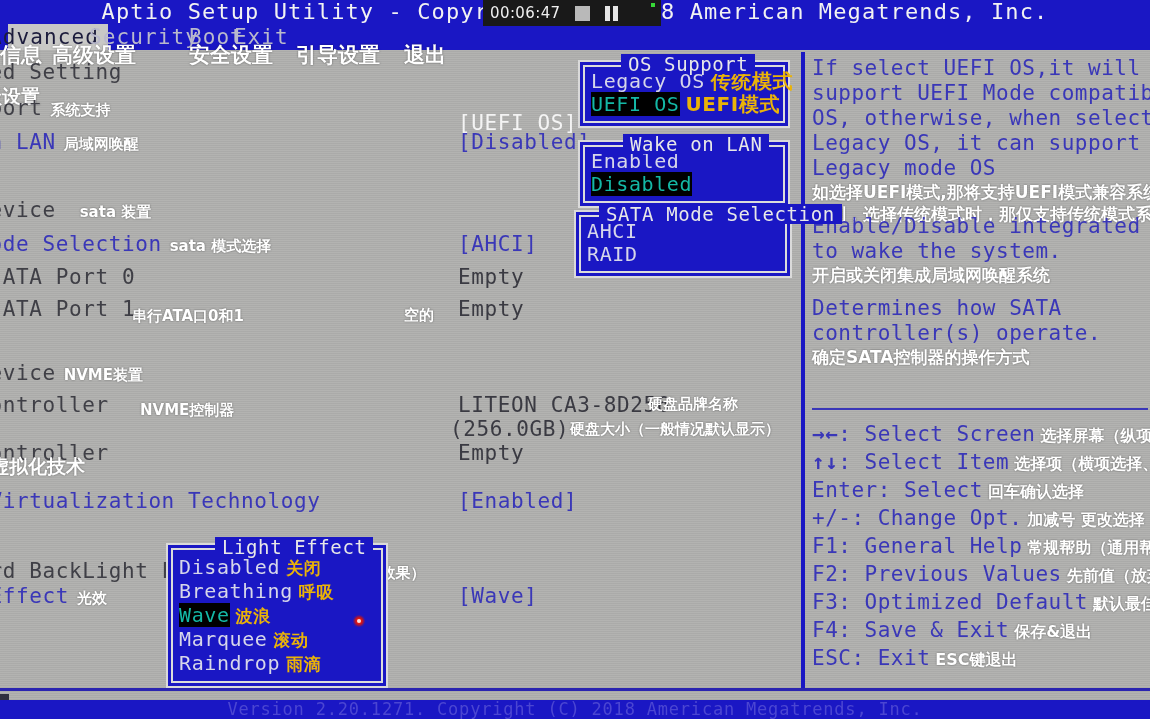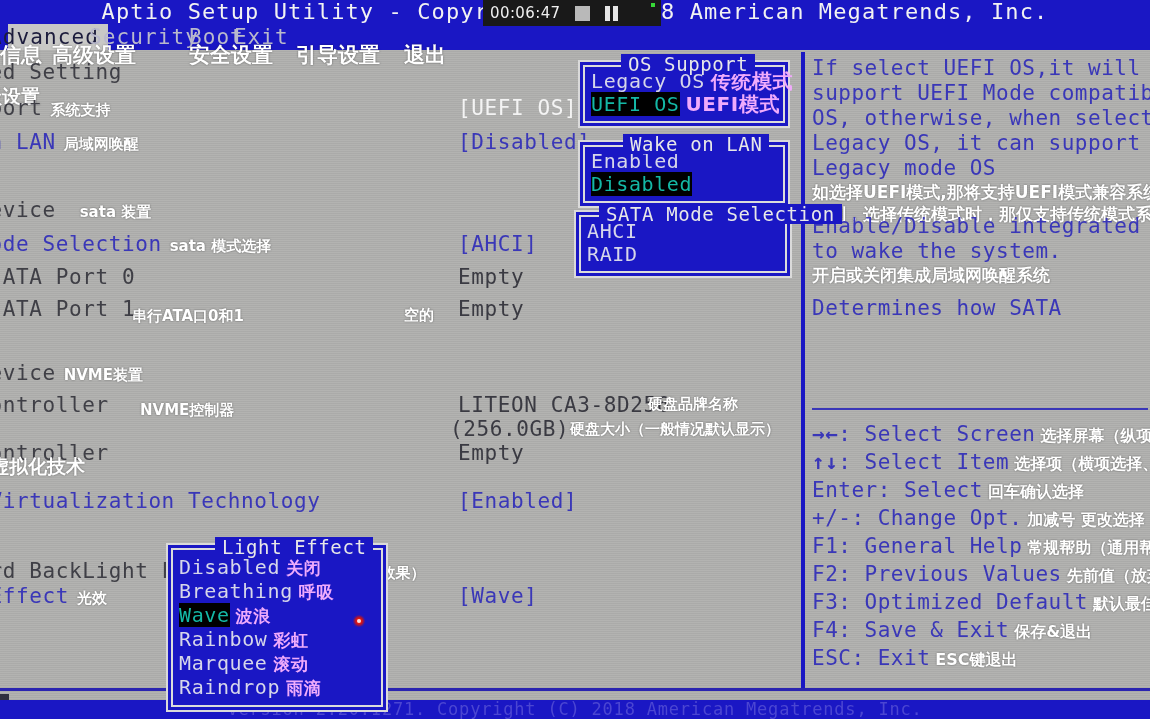--- a/index.html
+++ b/index.html
@@ -162,21 +162,21 @@
     font-size: 20px;
     line-height: 23px;
     letter-spacing: 0.6px;
     white-space: nowrap;
     display: block;
   }
   .popup-opt .hl { background: #000000; color: #14b8a6; }
   .popup-opt .cnlabel {
     font-family: "DejaVu Sans", "Liberation Sans", sans-serif;
     font-weight: bold;
-    color: #f0abfc;
+    color: #eab308;
     font-size: 17px;
     margin-left: 6px;
   }
   .popup-opt .cnlabel.big { font-size: 20px; }
 
   
   .help-en {
     color: #3a37b8;
     font-size: 21px;
     line-height: 25px;
@@ -254,21 +254,21 @@
   <div id="left-pane">
     <div class="row" style="left:-90px; top:4px;">
       <span class="en dim">Advanced Setting</span>
     </div>
     <div class="row" style="left:-36px; top:28px;">
       <span class="cn" style="font-size:19px;">高级设置</span>
     </div>
 
     <div id="items-host">
         <div class="row" style="left: -90px; top: 40px;"><span class="en dim">OS Support</span><span class="cn" style="margin-left: 8px;">系统支持</span></div>
-        <div class="val sel" style="left: 458px; top: 40px;">[UEFI OS]</div>
+        <div class="val sel" style="left: 458px; top: 55px;">[UEFI OS]</div>
         <div class="row" style="left: -90px; top: 74px;"><span class="en">Wake on LAN</span><span class="cn" style="margin-left: 8px;">局域网唤醒</span></div>
         <div class="val" style="left: 458px; top: 74px;">[Disabled]</div>
         <div class="row" style="left: -90px; top: 142px;"><span class="en dim">SATA Device</span><span class="cn" style="margin-left: 24px;">sata 装置</span></div>
         <div class="row" style="left: -90px; top: 176px;"><span class="en">SATA Mode Selection</span><span class="cn" style="margin-left: 8px;">sata 模式选择</span></div>
         <div class="val" style="left: 458px; top: 176px;">[AHCI]</div>
         <div class="row" style="left: -90px; top: 209px;"><span class="en dim">Serial ATA Port 0</span></div>
         <div class="val plain" style="left: 458px; top: 209px;">Empty</div>
         <div class="row" style="left: -90px; top: 241px;"><span class="en dim">Serial ATA Port 1</span></div>
         <div class="val plain" style="left: 458px; top: 241px;">Empty</div>
         <div class="row" style="left: -90px; top: 305px;"><span class="en dim">NVMe Device</span><span class="cn" style="margin-left: 8px;">NVME装置</span></div>
@@ -336,21 +336,20 @@
     </div>
   </div>
 
   <div class="popup" id="popup-light-effect" style="left:166px; top:543px; width:222px;">
     <div class="popup-inner" style="padding-top:6px;">
       <div class="popup-title" style="left:42px;">Light Effect</div>
       <div class="popup-body">
           <span class="popup-opt"><span>Disabled</span><span class="cnlabel">关闭</span></span>
           <span class="popup-opt"><span>Breathing</span><span class="cnlabel">呼吸</span></span>
           <span class="popup-opt"><span class="hl">Wave</span><span class="cnlabel">波浪</span></span>
-          <span class="popup-opt"><span>Rainbow</span><span class="cnlabel">彩虹</span></span>
           <span class="popup-opt"><span>Marquee</span><span class="cnlabel">滚动</span></span>
           <span class="popup-opt"><span>Raindrop</span><span class="cnlabel">雨滴</span></span>
         </div>
     </div>
   </div>
 
   <div id="cursor-dot"></div>
 
   <div id="divider-v"></div>
 
@@ -365,20 +364,22 @@
           <div class="help-cn">如选择UEFI模式,那将支持UEFI模式兼容系统。</div>
           <div class="help-cn">否则，选择传统模式时，那仅支持传统模式系统</div>
         </div>
         <div class="help-block" style="top: 158px;">
           <div class="help-en">Enable/Disable integrated LAN</div>
           <div class="help-en">to wake the system.</div>
           <div class="help-cn">开启或关闭集成局域网唤醒系统</div>
         </div>
         <div class="help-block" style="top: 240px;">
           <div class="help-en">Determines how SATA</div>
+          <div class="help-en">controller(s) operate.</div>
+          <div class="help-cn">确定SATA控制器的操作方式</div>
         </div>
       </div>
     <div id="help-rule"></div>
     <div id="help-keys">
         <div class="key-row" style="top: 366px;"><span class="key-en" style="font-weight: bold;">→←</span><span class="key-en">: Select Screen</span><span class="key-cn">选择屏幕（纵项选择）</span></div>
         <div class="key-row" style="top: 394px;"><span class="key-en" style="font-weight: bold;">↑↓</span><span class="key-en">: Select Item</span><span class="key-cn">选择项（横项选择、上下）</span></div>
         <div class="key-row" style="top: 422px;"><span class="key-en">Enter: Select</span><span class="key-cn">回车确认选择</span></div>
         <div class="key-row" style="top: 450px;"><span class="key-en">+/-: Change Opt.</span><span class="key-cn">加减号 更改选择</span></div>
         <div class="key-row" style="top: 478px;"><span class="key-en">F1: General Help</span><span class="key-cn">常规帮助（通用帮助）</span></div>
         <div class="key-row" style="top: 506px;"><span class="key-en">F2: Previous Values</span><span class="key-cn">先前值（放弃修改）</span></div>

